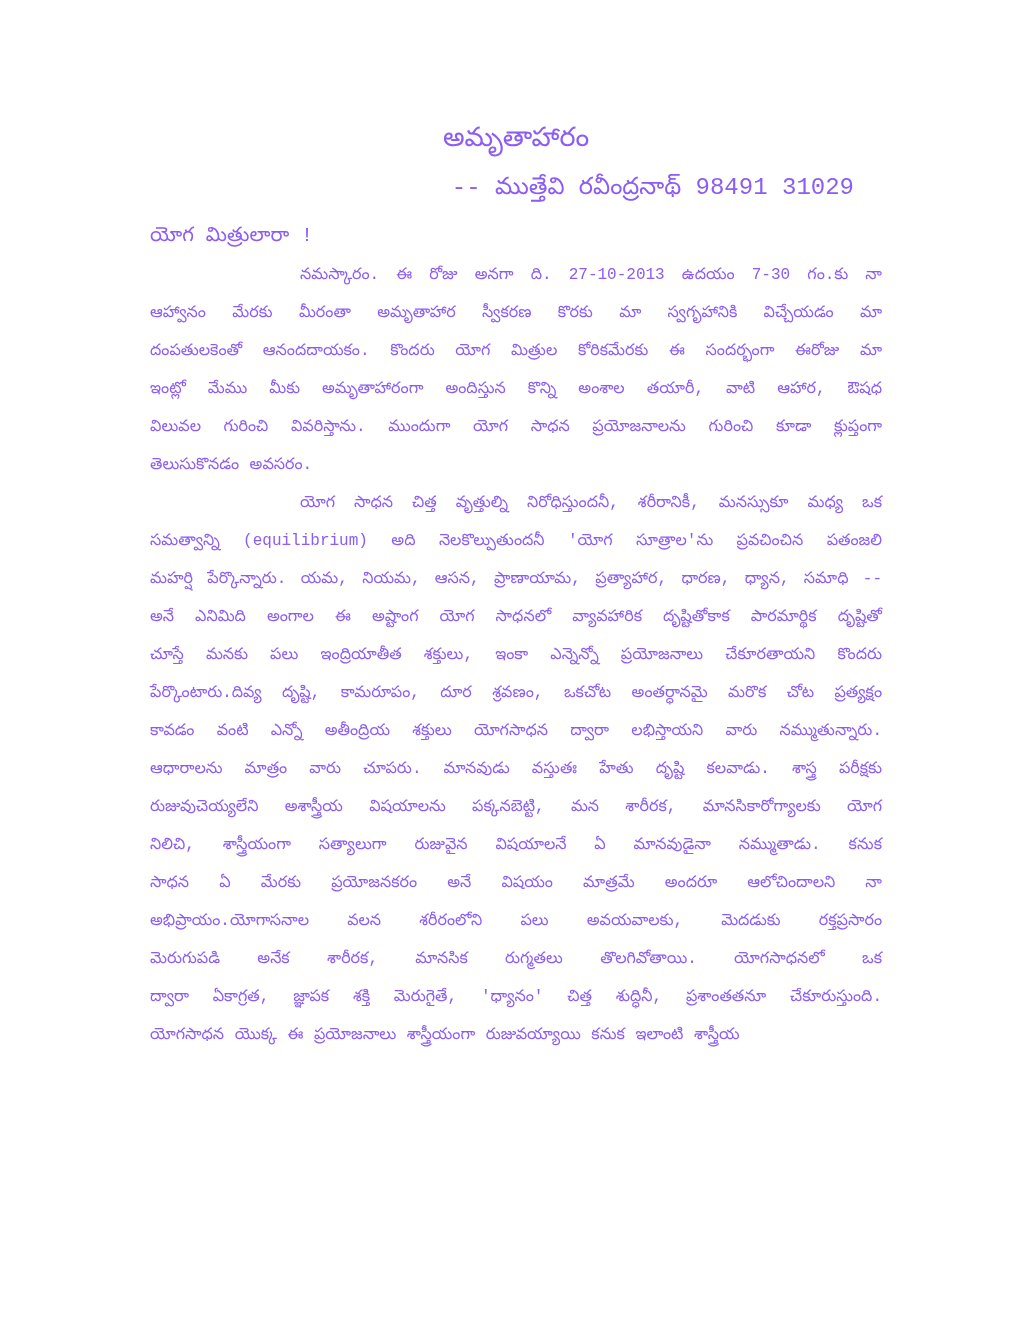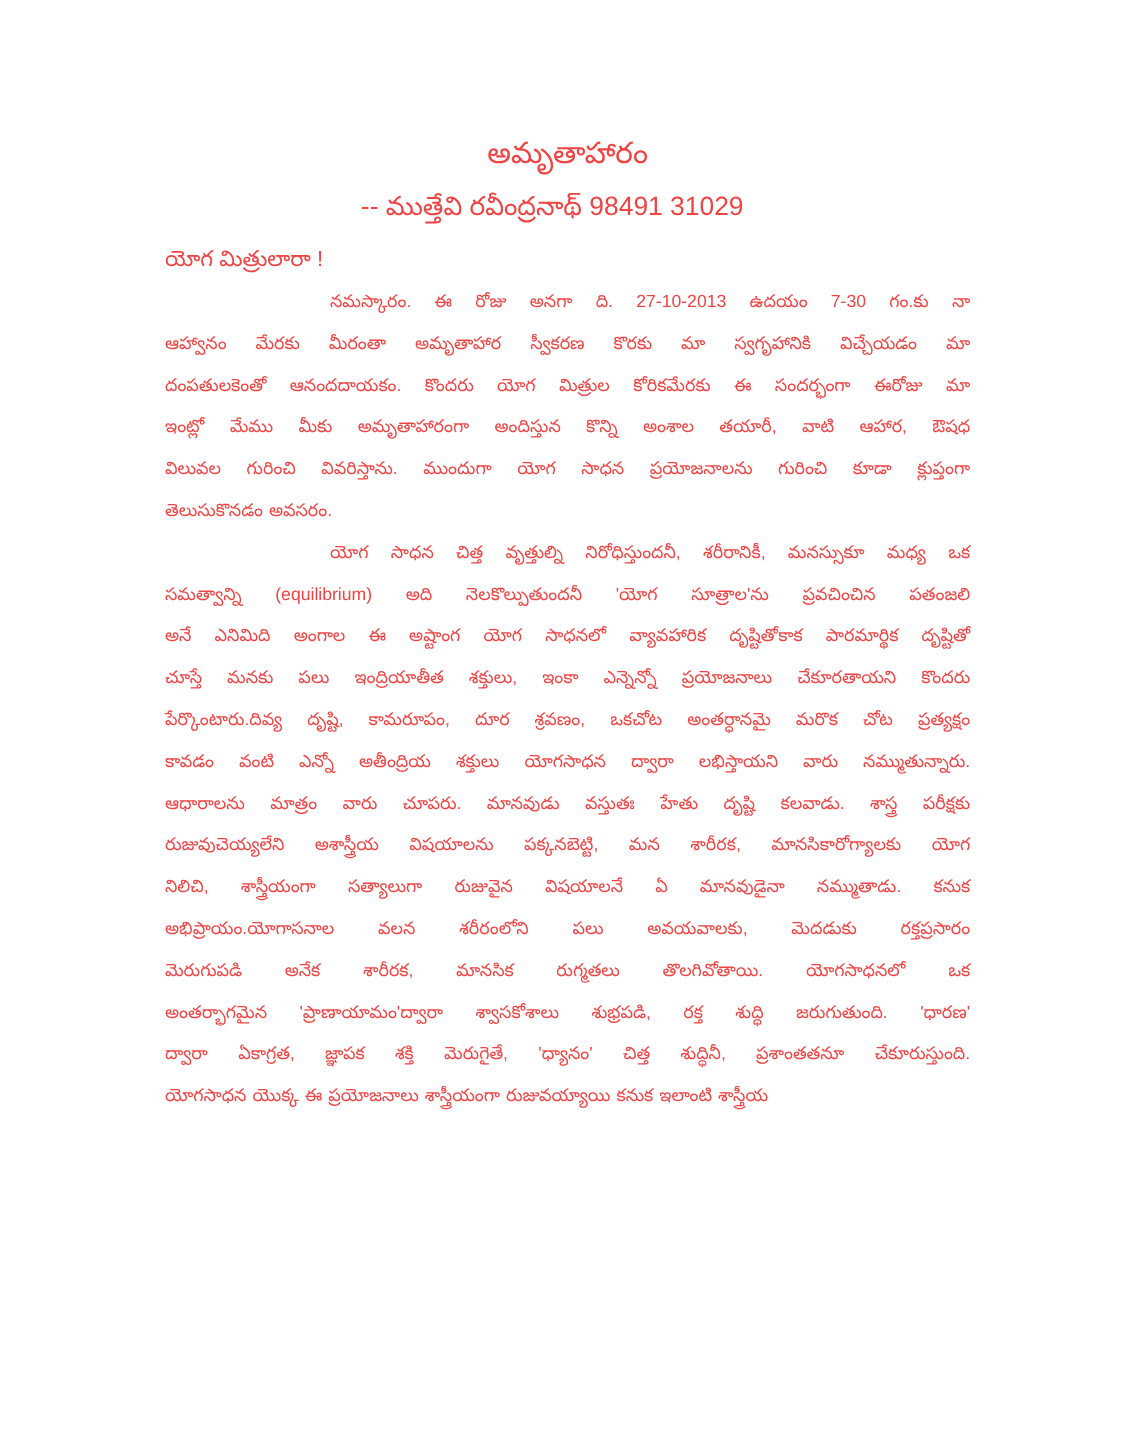--- a/index.html
+++ b/index.html
@@ -5,37 +5,37 @@
   html, body {
     margin: 0;
     padding: 0;
     background: #ffffff;
   }
   .page {
     position: relative;
     width: 1020px;
     height: 1208px;
     background: #ffffff;
-    color: #ef4444;
-    font-family: Liberation Sans, sans-serif;
+    color: #8b5cf6;
+    font-family: Liberation Mono, monospace;
     overflow: hidden;
   }
   .doc {
     box-sizing: border-box;
     width: 1020px;
     padding: 116px 138px 0 150px;
   }
   .title {
     text-align: center;
     font-size: 27px;
     line-height: 46px;
     font-weight: 400;
   }
   .byline {
-    text-align: center;
+    text-align: right;
     padding-right: 28px;
     font-size: 24px;
     line-height: 44px;
     margin-top: 4px;
   }
   .salutation {
     font-size: 20px;
     line-height: 40px;
     margin-top: 6px;
   }
@@ -74,28 +74,29 @@
       <div class="line">ఆహ్వానం మేరకు మీరంతా అమృతాహార స్వీకరణ కొరకు మా స్వగృహానికి విచ్చేయడం మా</div>
       <div class="line">దంపతులకెంతో ఆనందదాయకం. కొందరు యోగ మిత్రుల కోరికమేరకు ఈ సందర్భంగా ఈరోజు మా</div>
       <div class="line">ఇంట్లో మేము మీకు అమృతాహారంగా అందిస్తున కొన్ని అంశాల తయారీ, వాటి ఆహార, ఔషధ</div>
       <div class="line">విలువల గురించి వివరిస్తాను. ముందుగా యోగ సాధన ప్రయోజనాలను గురించి కూడా క్లుప్తంగా</div>
       <div class="line last">తెలుసుకొనడం అవసరం.</div>
     </div>
 
     <div class="para">
       <div class="line indent">యోగ సాధన చిత్త వృత్తుల్ని నిరోధిస్తుందనీ, శరీరానికీ, మనస్సుకూ మధ్య ఒక</div>
       <div class="line">సమత్వాన్ని (equilibrium) అది నెలకొల్పుతుందనీ 'యోగ సూత్రాల'ను ప్రవచించిన పతంజలి</div>
+      <div class="line">మహర్షి పేర్కొన్నారు. యమ, నియమ, ఆసన, ప్రాణాయామ, ప్రత్యాహార, ధారణ, ధ్యాన, సమాధి --</div>
       <div class="line">అనే ఎనిమిది అంగాల ఈ అష్టాంగ యోగ సాధనలో వ్యావహారిక దృష్టితోకాక పారమార్థిక దృష్టితో</div>
       <div class="line">చూస్తే మనకు పలు ఇంద్రియాతీత శక్తులు, ఇంకా ఎన్నెన్నో ప్రయోజనాలు చేకూరతాయని కొందరు</div>
       <div class="line">పేర్కొంటారు.దివ్య దృష్టి, కామరూపం, దూర శ్రవణం, ఒకచోట అంతర్ధానమై మరొక చోట ప్రత్యక్షం</div>
       <div class="line">కావడం వంటి ఎన్నో అతీంద్రియ శక్తులు యోగసాధన ద్వారా లభిస్తాయని వారు నమ్ముతున్నారు.</div>
       <div class="line">ఆధారాలను మాత్రం వారు చూపరు.  మానవుడు వస్తుతః హేతు దృష్టి కలవాడు. శాస్త్ర పరీక్షకు</div>
       <div class="line">రుజువుచెయ్యలేని అశాస్త్రీయ విషయాలను పక్కనబెట్టి, మన శారీరక, మానసికారోగ్యాలకు యోగ</div>
       <div class="line">నిలిచి, శాస్త్రీయంగా సత్యాలుగా రుజువైన విషయాలనే ఏ మానవుడైనా నమ్ముతాడు. కనుక</div>
+      <div class="line">సాధన ఏ మేరకు ప్రయోజనకరం అనే విషయం మాత్రమే అందరూ ఆలోచిందాలని నా</div>
       <div class="line">అభిప్రాయం.యోగాసనాల వలన శరీరంలోని పలు అవయవాలకు, మెదడుకు రక్తప్రసారం</div>
       <div class="line">మెరుగుపడి అనేక శారీరక, మానసిక రుగ్మతలు తొలగివోతాయి. యోగసాధనలో ఒక</div>
-      <div class="line">అంతర్భాగమైన 'ప్రాణాయామం'ద్వారా శ్వాసకోశాలు శుభ్రపడి, రక్త శుద్ధి జరుగుతుంది. 'ధారణ'</div>
       <div class="line">ద్వారా ఏకాగ్రత, జ్ఞాపక శక్తి మెరుగైతే, 'ధ్యానం' చిత్త శుద్ధినీ, ప్రశాంతతనూ చేకూరుస్తుంది.</div>
       <div class="line last">యోగసాధన యొక్క ఈ ప్రయోజనాలు శాస్త్రీయంగా రుజువయ్యాయి కనుక ఇలాంటి శాస్త్రీయ</div>
     </div>
 
   </div>
 </div>
 
 </body></html>

